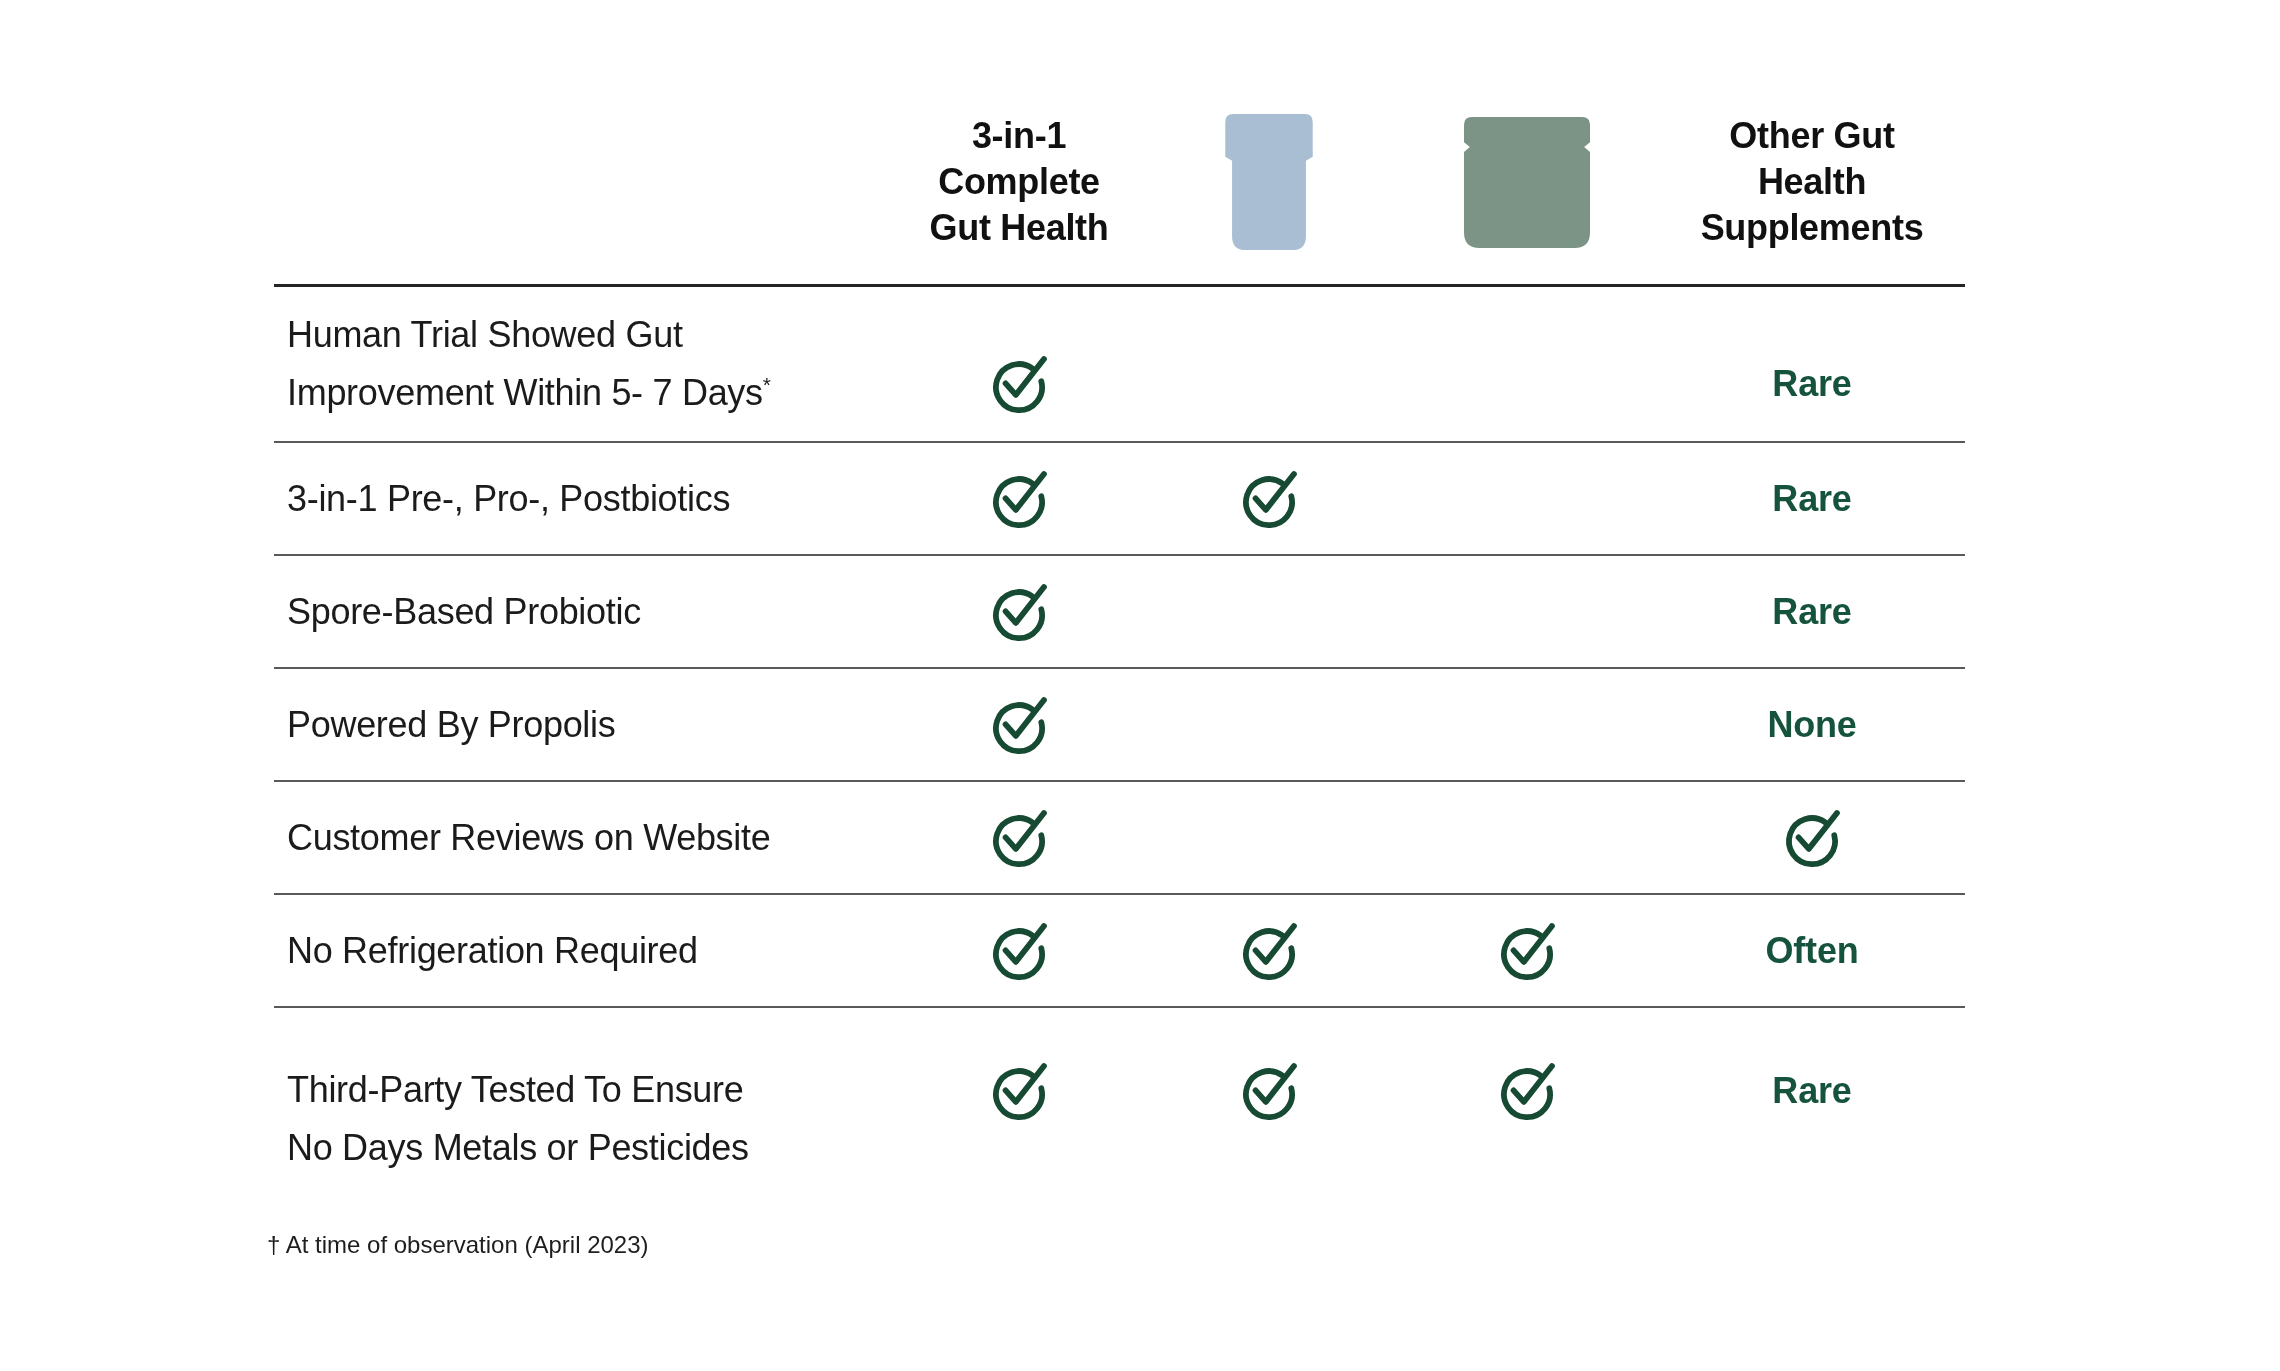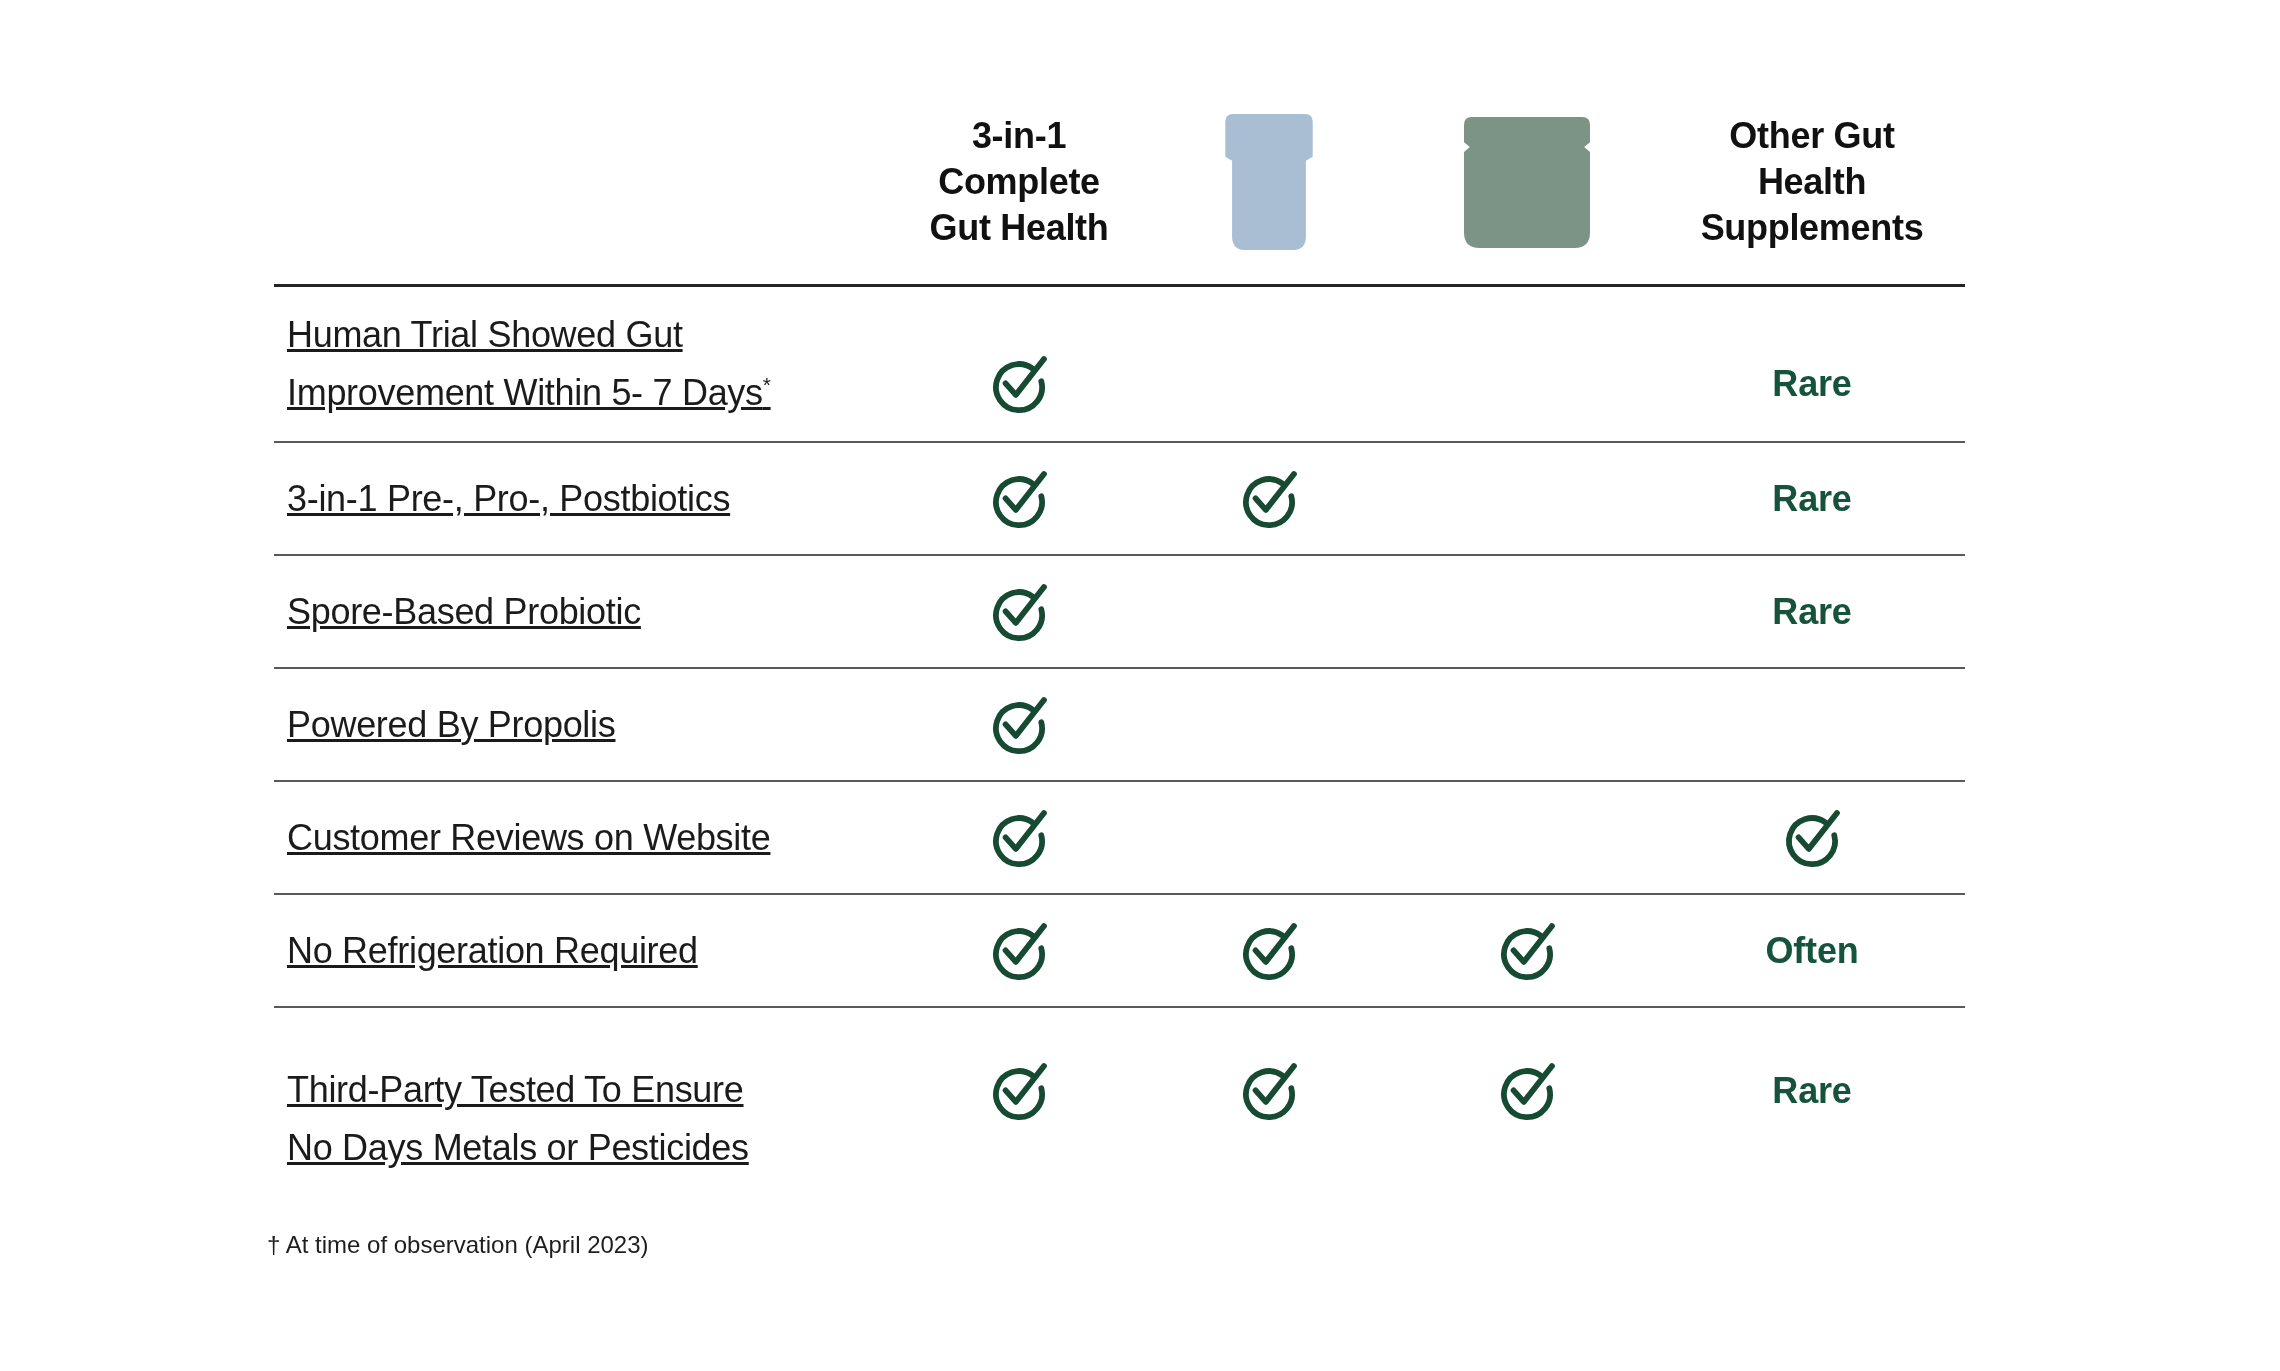--- a/index.html
+++ b/index.html
@@ -52,21 +52,20 @@
     border-bottom:2px solid var(--rule-gray);
     align-items:center;
   }
   .data-row.v-low{height:156px;}
   .data-row.v-high{height:168px;border-bottom:none;margin-top:27px;}
   .label-cell{
     padding-left:13px;
     font-size:36px;line-height:58px;
     letter-spacing:-0.3px;
     color:var(--ink);
-    text-decoration:underline;
   }
   .label-cell sup{font-size:58%;line-height:0;}
   .value-cell{
     display:flex;align-items:center;justify-content:center;
     min-height:64px;
   }
   .v-low .value-cell{margin-top:40px;}
   .v-high .value-cell{margin-bottom:56px;}
   .status{
     font-size:36px;font-weight:700;
@@ -172,20 +171,21 @@
           <div>Powered By Propolis</div>
         </div>
         <div class="cell value-cell">
           <svg class="check-icon" viewBox="0 0 100 100" width="64" height="64">
     <path d="M84.8,45.7 A36,36 0 1 1 70.7,25.5"></path>
     <path d="M29,49 L45,67 L89,11"></path>
   </svg>
         </div>
         <div class="cell value-cell"></div>
         <div class="cell value-cell"></div>
+        <div class="cell value-cell status">None</div>
       </div>
       <div class="grid-row data-row">
         <div class="cell label-cell">
           <div>Customer Reviews on Website</div>
         </div>
         <div class="cell value-cell">
           <svg class="check-icon" viewBox="0 0 100 100" width="64" height="64">
     <path d="M84.8,45.7 A36,36 0 1 1 70.7,25.5"></path>
     <path d="M29,49 L45,67 L89,11"></path>
   </svg>

